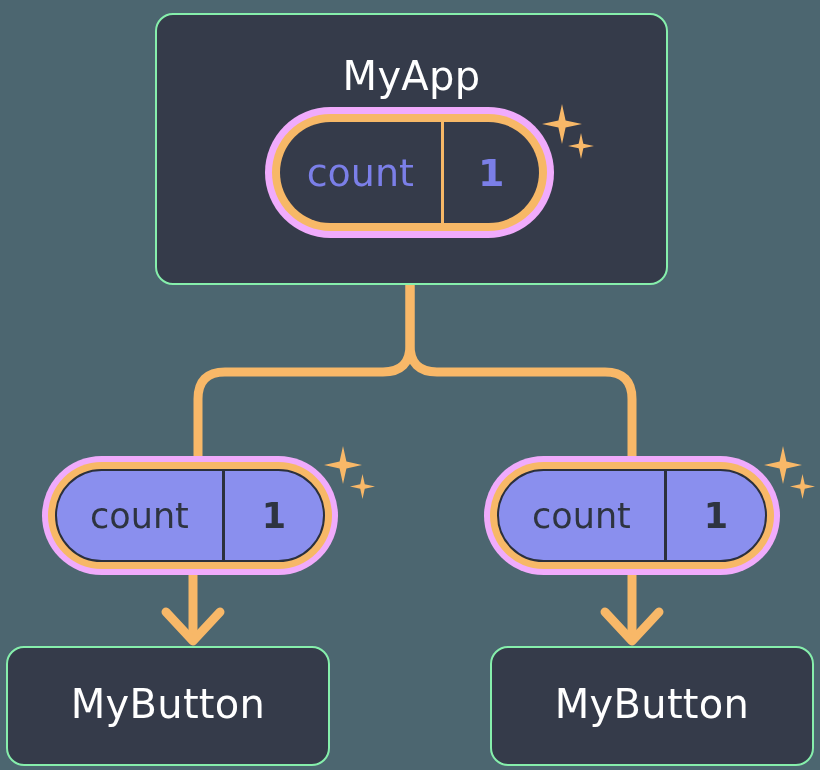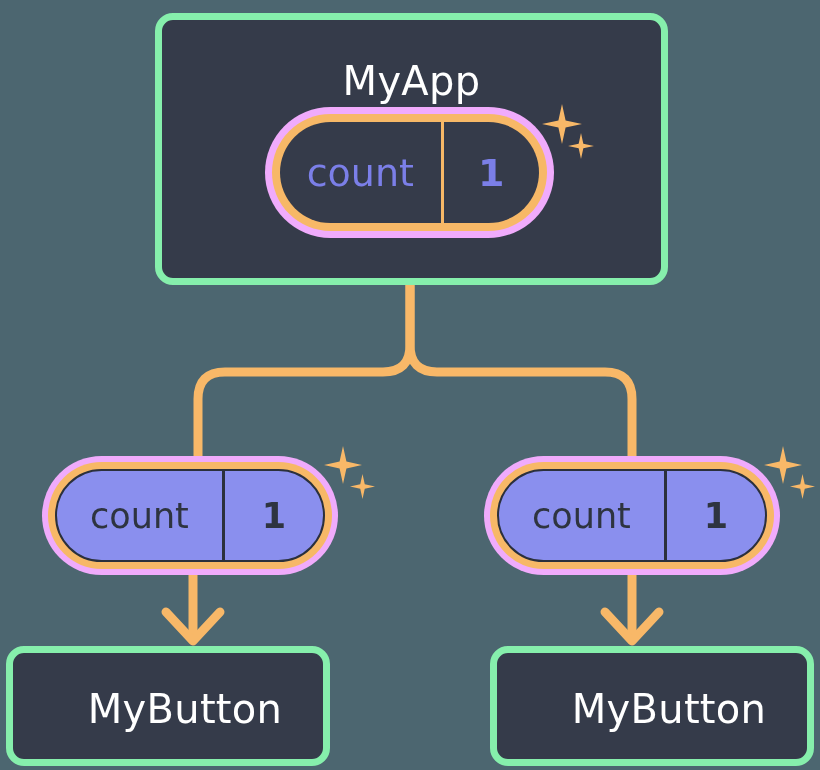--- a/index.html
+++ b/index.html
@@ -28,21 +28,21 @@
     width: 820px; height: 770px;
     z-index: 1;
     pointer-events: none;
   }
 
   
   .card {
     position: absolute;
     box-sizing: border-box;
     background: #353b4a;
-    border: 7px solid #86efac;
+    border: 2px solid #86efac;
     border-radius: 18px;
     z-index: 2;
   }
   .card-title {
     position: absolute;
     left: 0;
     width: 100%;
     text-align: center;
     color: #ffffff;
     font-weight: 400;
@@ -69,21 +69,20 @@
   }
   #card-button-right {
     left: 490px;
     top: 646px;
     width: 324px;
     height: 120px;
   }
   .card-button .card-title {
     top: 33px;
     font-size: 40px;
-    margin-left: 17px;
   }
 
   
   .pill {
     position: absolute;
     box-sizing: border-box;
     border-radius: 999px;
     background: #f0abfc;          
     padding: 7px;
     z-index: 3;

